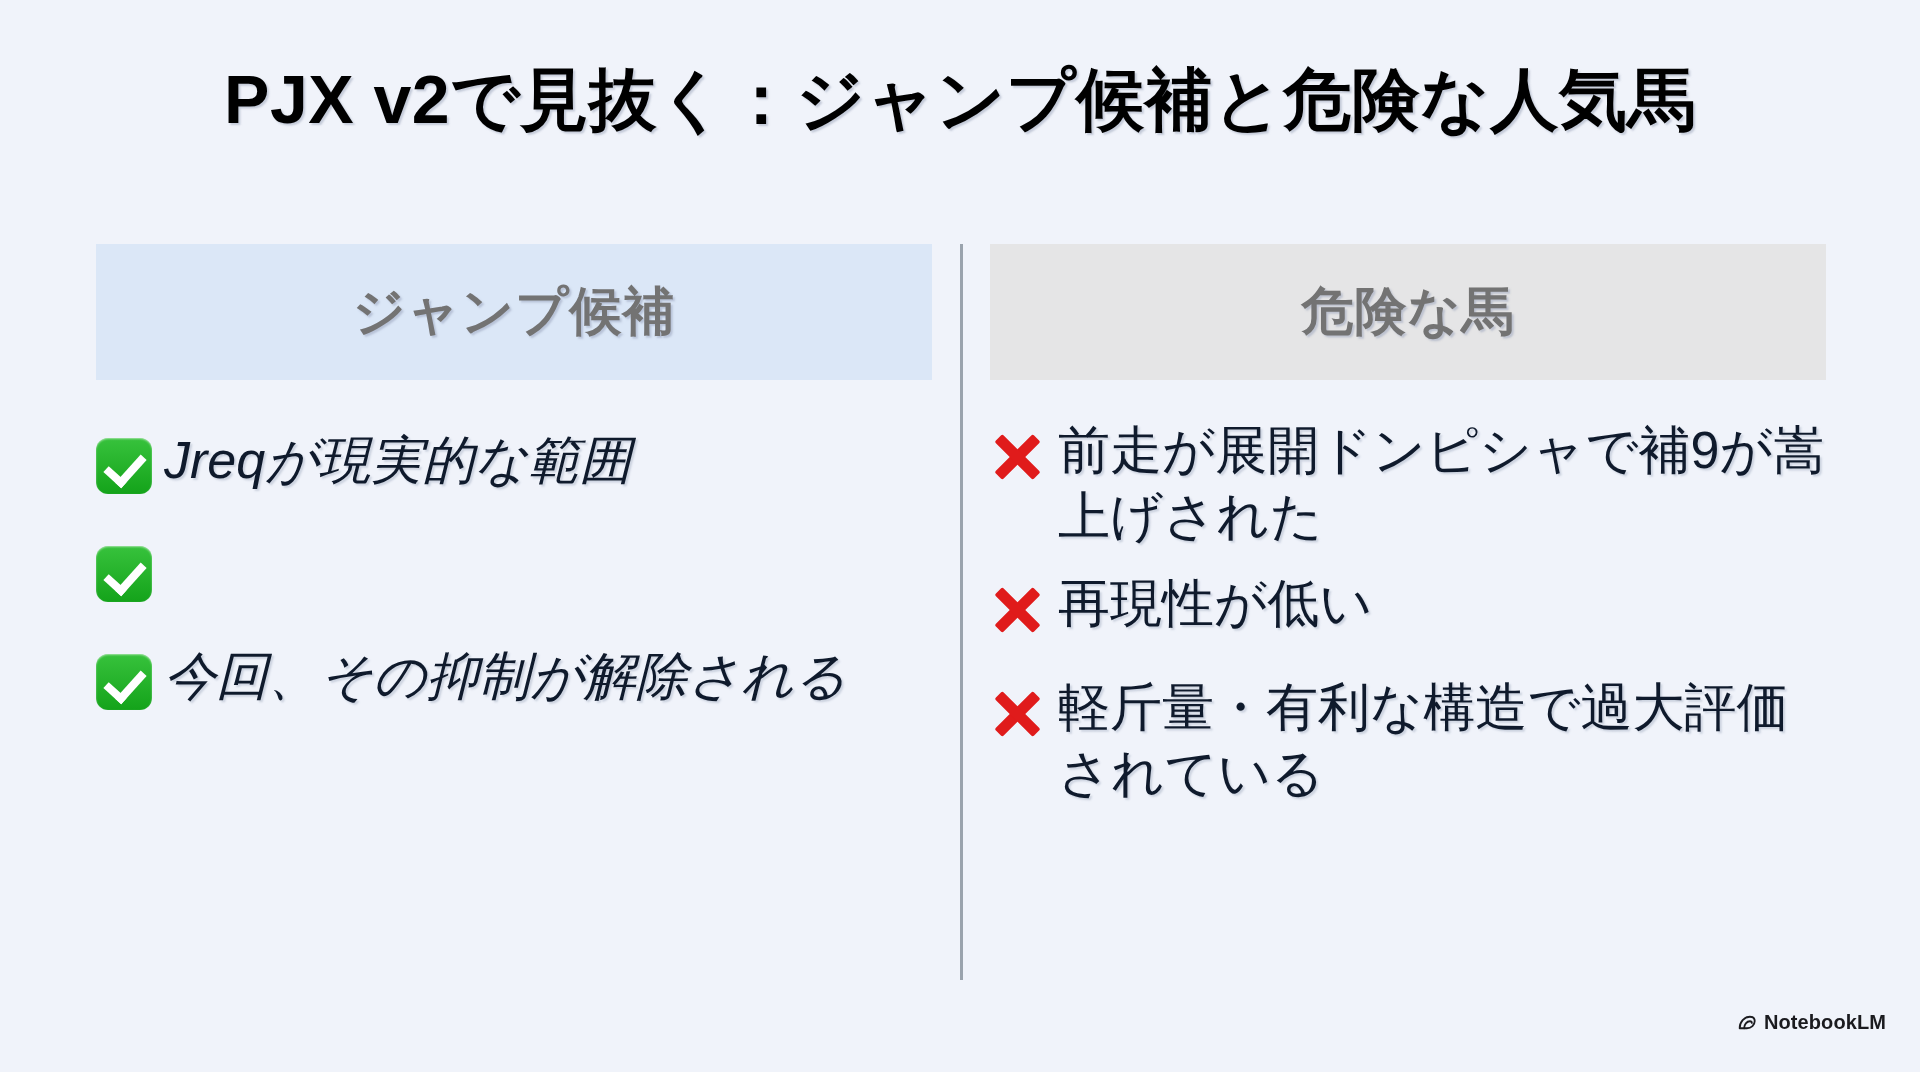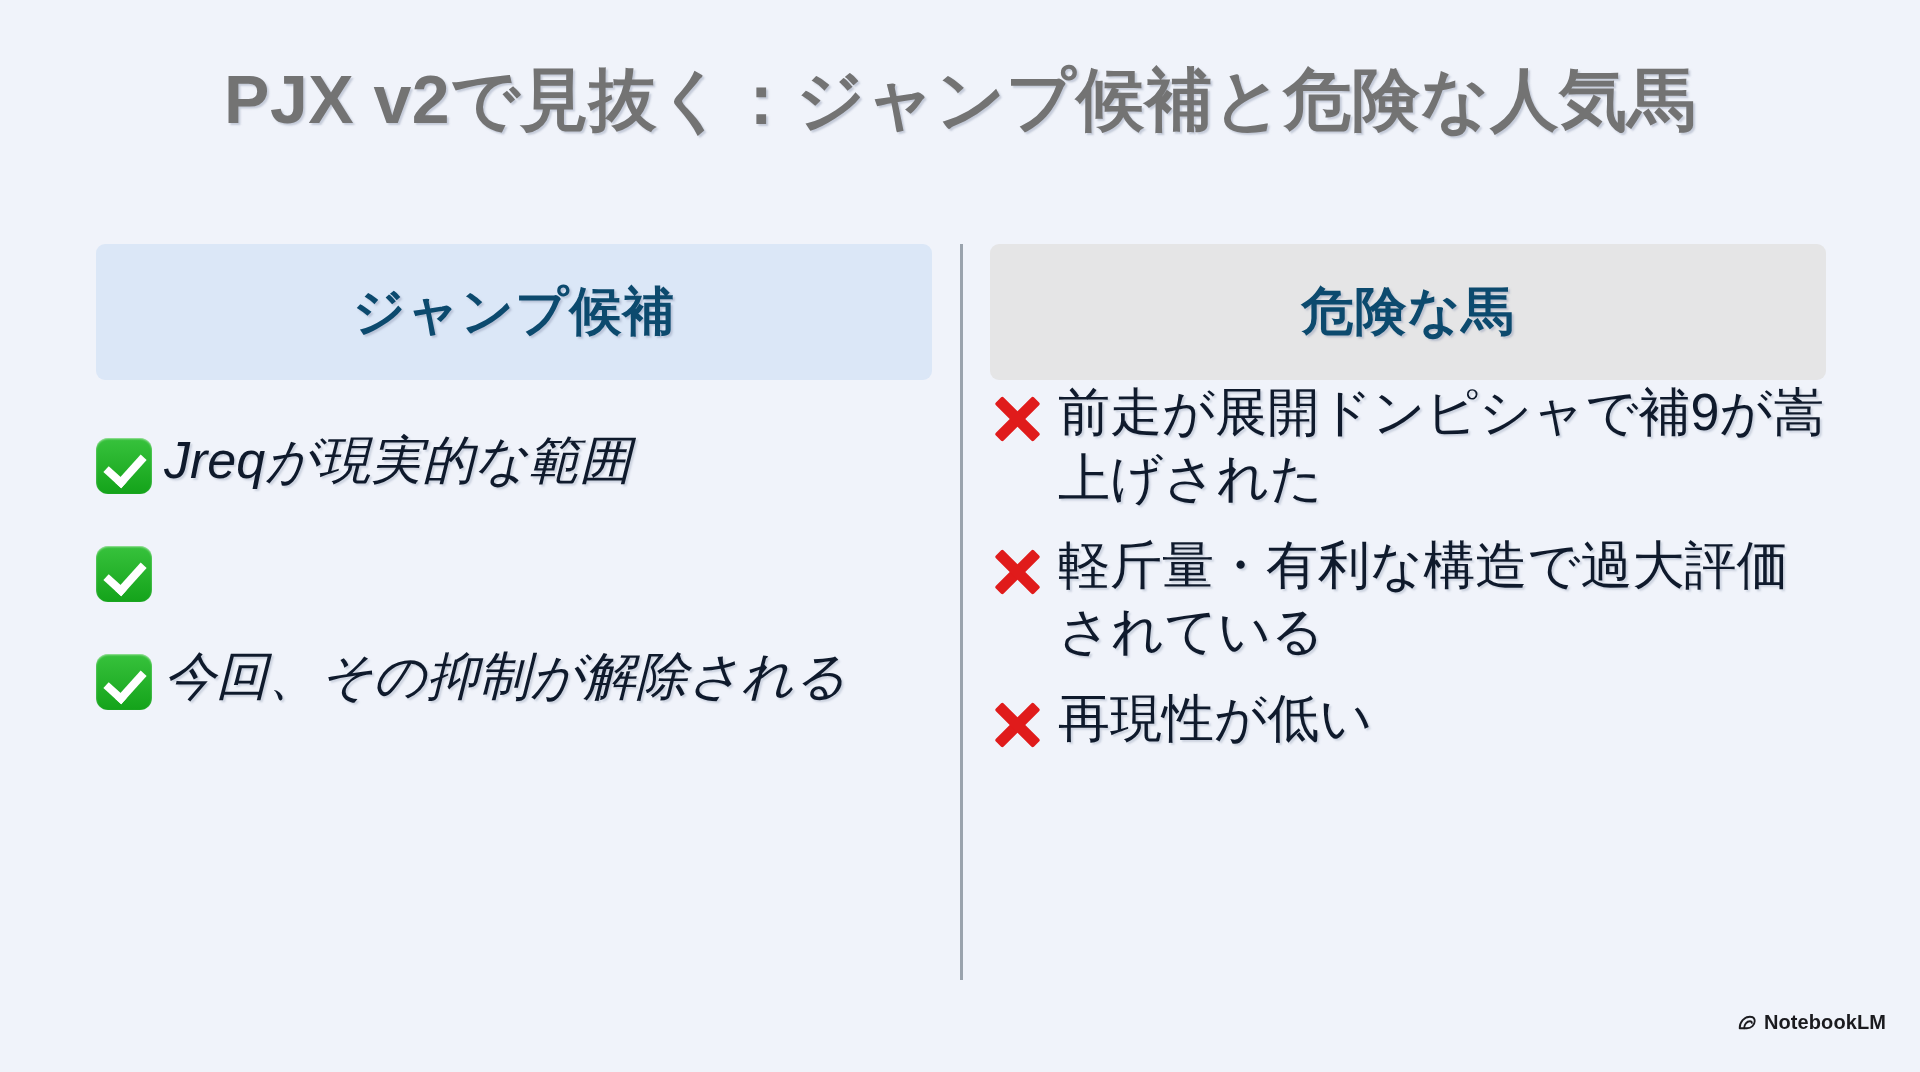--- a/index.html
+++ b/index.html
@@ -25,21 +25,21 @@
   
   .slide-title {
     position: absolute;
     left: 0;
     top: 62px;
     width: 1920px;
     text-align: center;
     font-size: 68px;
     font-weight: 700;
     letter-spacing: 0.5px;
-    color: #737373;
+    color: #000000;
     line-height: 1.1;
     text-shadow: 2px 2px 2px rgba(160,170,190,0.55);
     white-space: nowrap;
   }
 
   
   .columns {
     position: absolute;
     left: 0;
     top: 244px;
@@ -54,45 +54,44 @@
   .col-left  { left: 96px;  width: 836px; }
   .col-right { left: 990px; width: 836px; }
 
   .col-header {
     height: 136px;
     display: flex;
     align-items: center;
     justify-content: center;
     font-size: 52px;
     font-weight: 700;
-    color: #0c4a6e;
+    color: #737373;
     text-shadow: 2px 2px 2px rgba(150,160,185,0.5);
     letter-spacing: 1px;
-    border-radius: 9px;
   }
   .col-header.blue { background: #dbe7f7; }
   .col-header.gray { background: #e5e5e6; }
 
   .col-divider {
     position: absolute;
     left: 960px;
     top: 0px;
     width: 3px;
     height: 736px;
     background: #9aa3ad;
   }
 
   
   .item-list {
     margin: 0;
     padding: 0;
     list-style: none;
   }
   .col-left .item-list  { margin-top: 48px; font-style: italic; }
-  .col-right .item-list { }
+  .col-right .item-list { margin-top: 38px; }
 
   .item {
     display: flex;
     align-items: flex-start;
     margin-bottom: 26px;
   }
   .col-right .item { margin-bottom: 22px; }
 
   .item-icon {
     flex: 0 0 auto;
@@ -202,25 +201,25 @@
     <div class="col col-right">
       <div class="col-header gray">危険な馬</div>
 
       <ul class="item-list">
         <li class="item">
           <span class="item-icon"><span class="icon-cross"></span></span>
           <span class="item-text">前走が展開ドンピシャで補9が嵩上げされた</span>
         </li>
         <li class="item">
           <span class="item-icon"><span class="icon-cross"></span></span>
+          <span class="item-text">再現性が低い</span>
+        </li>
+        <li class="item">
+          <span class="item-icon"><span class="icon-cross"></span></span>
           <span class="item-text">軽斤量・有利な構造で過大評価されている</span>
-        </li>
-        <li class="item">
-          <span class="item-icon"><span class="icon-cross"></span></span>
-          <span class="item-text">再現性が低い</span>
         </li>
       </ul>
     </div>
 
   </div>
 
   <div class="watermark">
     <span>
       <svg width="21" height="21" viewBox="0 0 24 24" aria-hidden="true">
         <path d="M4.2 18.6 C4.2 11.2 9.4 5.4 15.9 5.4 C19.4 5.4 21.4 7.6 21.4 10.4 C21.4 14.6 17.6 18.6 12.4 18.6 Z" fill="none" stroke="#1b1b1f" stroke-width="2.1" stroke-linejoin="round"></path>

